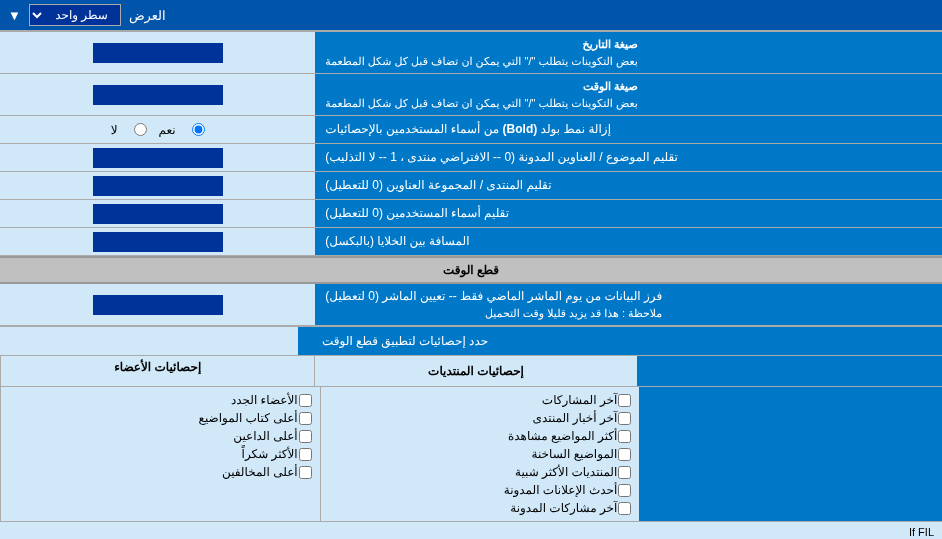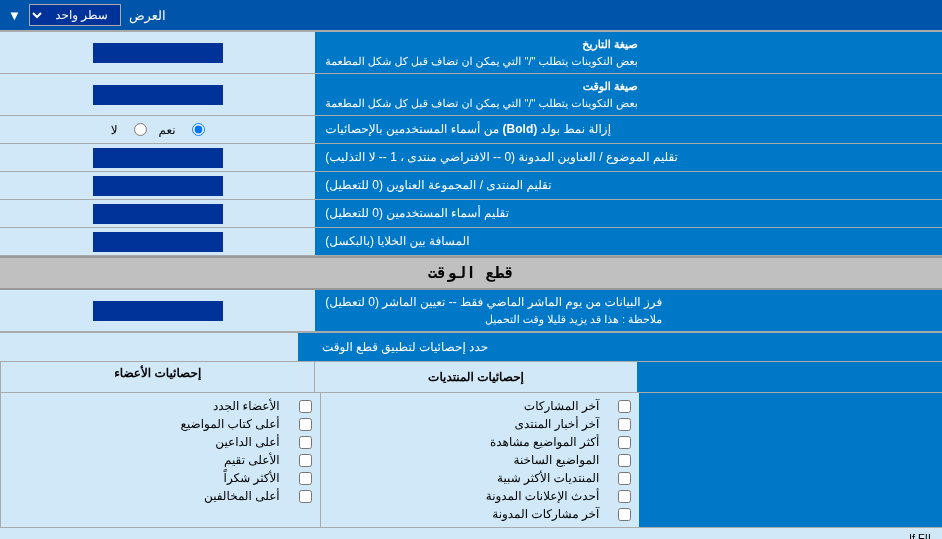--- a/index.html
+++ b/index.html
@@ -70,32 +70,31 @@
       display: flex;
       align-items: center;
       gap: 16px;
     }
 
     
     .section-header {
       background: #c0c0c0;
       color: #000;
       font-weight: bold;
-      font-size: 16px;
+      font-size: 12px;
       padding: 5px 10px;
       text-align: center;
       border-bottom: 2px solid #999;
       border-top: 2px solid #999;
-      font-family: Liberation Mono, monospace;
     }
 
     .checkbox-item {
       display: flex;
       align-items: center;
-      gap: 19px;
+      gap: 1px;
       padding: 2px 0;
       direction: rtl;
       font-size: 12px;
       color: #000;
     }
 
     .checkbox-item input[type="checkbox"] {
       margin: 0;
     }
 
@@ -126,20 +125,21 @@
       direction: rtl;
     }
 
     .desc-text {
       font-size: 11px;
       line-height: 1.5;
     }
 
     .bold-label {
       font-weight: bold;
+      font-family: Liberation Serif, serif;
     }
   </style>
 </head>
 <body>
 
 <div class="main-container">
 
   <div class="top-selector-row">
     <span class="top-selector-label">العرض</span>
     <select class="top-selector-select">
@@ -298,24 +298,20 @@
         <div class="checkbox-item">
           <input type="checkbox" style="">
           <span>أعلى كتاب المواضيع</span>
         </div>
         <div class="checkbox-item">
           <input type="checkbox" style="">
           <span>أعلى الداعين</span>
         </div>
         <div class="checkbox-item">
           <input type="checkbox" style="">
-          <span>الأعلى تقيم</span>
-        </div>
-        <div class="checkbox-item">
-          <input type="checkbox" style="">
           <span>الأكثر شكراً</span>
         </div>
         <div class="checkbox-item">
           <input type="checkbox" style="">
           <span>أعلى المخالفين</span>
         </div>
       </div>
     </div>
 
     <div style="display:flex; width:100%; background:#d0e8f8; border-top:1px solid #aaa; padding:4px 8px;">

